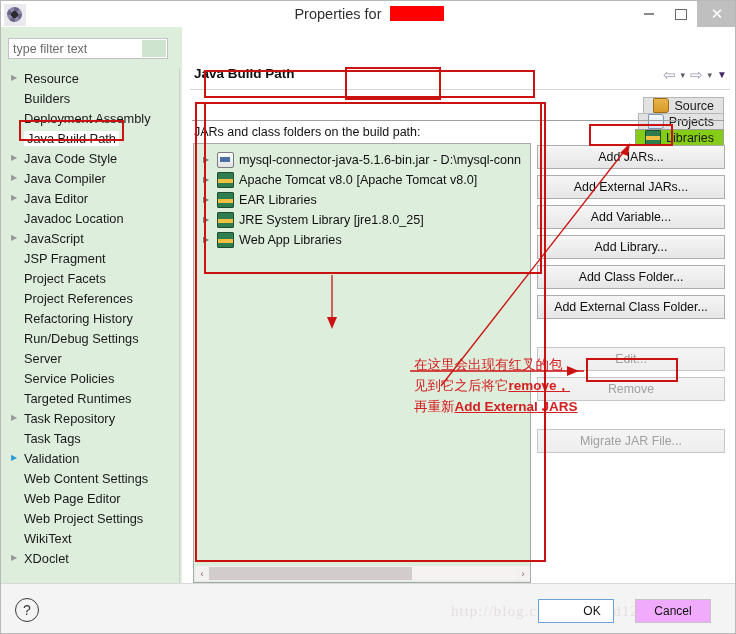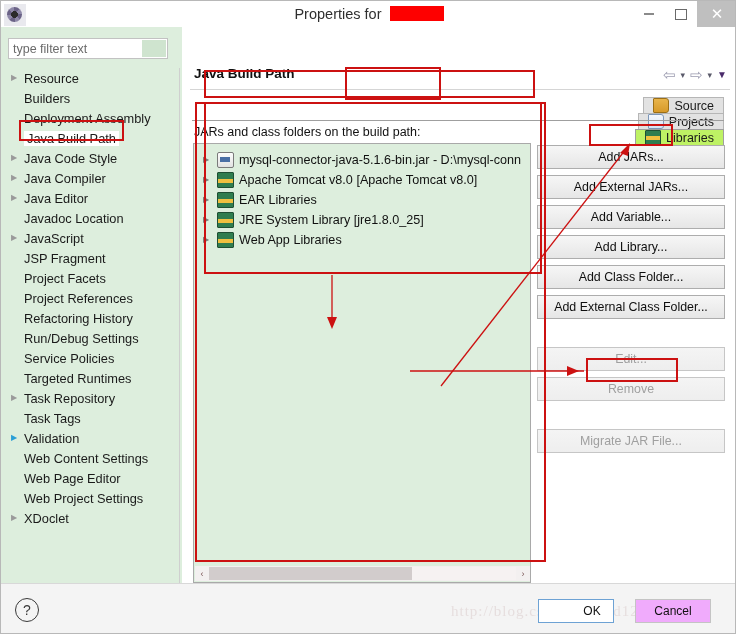--- a/index.html
+++ b/index.html
@@ -163,21 +163,21 @@
     display: flex; align-items: center; gap: 5px;
     padding: 0 9px;
     font-size: 12.5px; color: #1a1a1a;
     background: #e2e2e2;
     border: 1px solid #b6b6b6;
     border-bottom: none;
     box-sizing: border-box;
     white-space: nowrap;
   }
   .tab.active {
-    background: #bef264;
+    background: #84cc16;
     height: 25px;
     border-color: #9f9f9f;
     font-weight: normal;
   }
   .tab-ico { width: 14px; height: 13px; position: relative; flex: 0 0 14px; }
 
   
   .ico-source { background:
       linear-gradient(#e8b44a, #d79a2a);
       border: 1px solid #9c6f16; border-radius: 1px 3px 3px 1px; }
@@ -388,20 +388,24 @@
           <div class="tree-item">
             <span class="tw empty">▶</span>
             <span class="lbl">Refactoring History</span>
           </div>
           <div class="tree-item">
             <span class="tw empty">▶</span>
             <span class="lbl">Run/Debug Settings</span>
           </div>
           <div class="tree-item">
             <span class="tw empty">▶</span>
+            <span class="lbl">Server</span>
+          </div>
+          <div class="tree-item">
+            <span class="tw empty">▶</span>
             <span class="lbl">Service Policies</span>
           </div>
           <div class="tree-item">
             <span class="tw empty">▶</span>
             <span class="lbl">Targeted Runtimes</span>
           </div>
           <div class="tree-item">
             <span class="tw">▶</span>
             <span class="lbl">Task Repository</span>
           </div>
@@ -417,20 +421,24 @@
             <span class="tw empty">▶</span>
             <span class="lbl">Web Content Settings</span>
           </div>
           <div class="tree-item">
             <span class="tw empty">▶</span>
             <span class="lbl">Web Page Editor</span>
           </div>
           <div class="tree-item">
             <span class="tw empty">▶</span>
             <span class="lbl">Web Project Settings</span>
+          </div>
+          <div class="tree-item">
+            <span class="tw empty">▶</span>
+            <span class="lbl">WikiText</span>
           </div>
           <div class="tree-item">
             <span class="tw">▶</span>
             <span class="lbl">XDoclet</span>
           </div>
         </div>
     </div>
 
     <div class="right-panel">
       <div class="page-title">Java Build Path</div>
@@ -507,20 +515,29 @@
           <div class="ebtn">Add External JARs...</div>
           <div class="ebtn">Add Variable...</div>
           <div class="ebtn">Add Library...</div>
           <div class="ebtn">Add Class Folder...</div>
           <div class="ebtn">Add External Class Folder...</div>
           <div class="ebtn disabled gap">Edit...</div>
           <div class="ebtn disabled">Remove</div>
           <div class="ebtn disabled gap">Migrate JAR File...</div>
         </div>
 
+      <div class="annot">
+        <div>在这里会出现有红叉的包，</div>
+        <div>
+          <span>见到它之后将它</span><span class="ul">remove，</span>
+        </div>
+        <div>
+          <span>再重新</span><span class="ul">Add External JARS</span>
+        </div>
+      </div>
     </div>
   </div>
 
   <div class="bottom">
     <div class="help-icon">?</div>
   </div>
   <div class="watermark">http://blog.csdn.net/jdzd123</div>
   <div class="dlg-btn ok">OK</div>
   <div class="dlg-btn cancel">Cancel</div>
 

